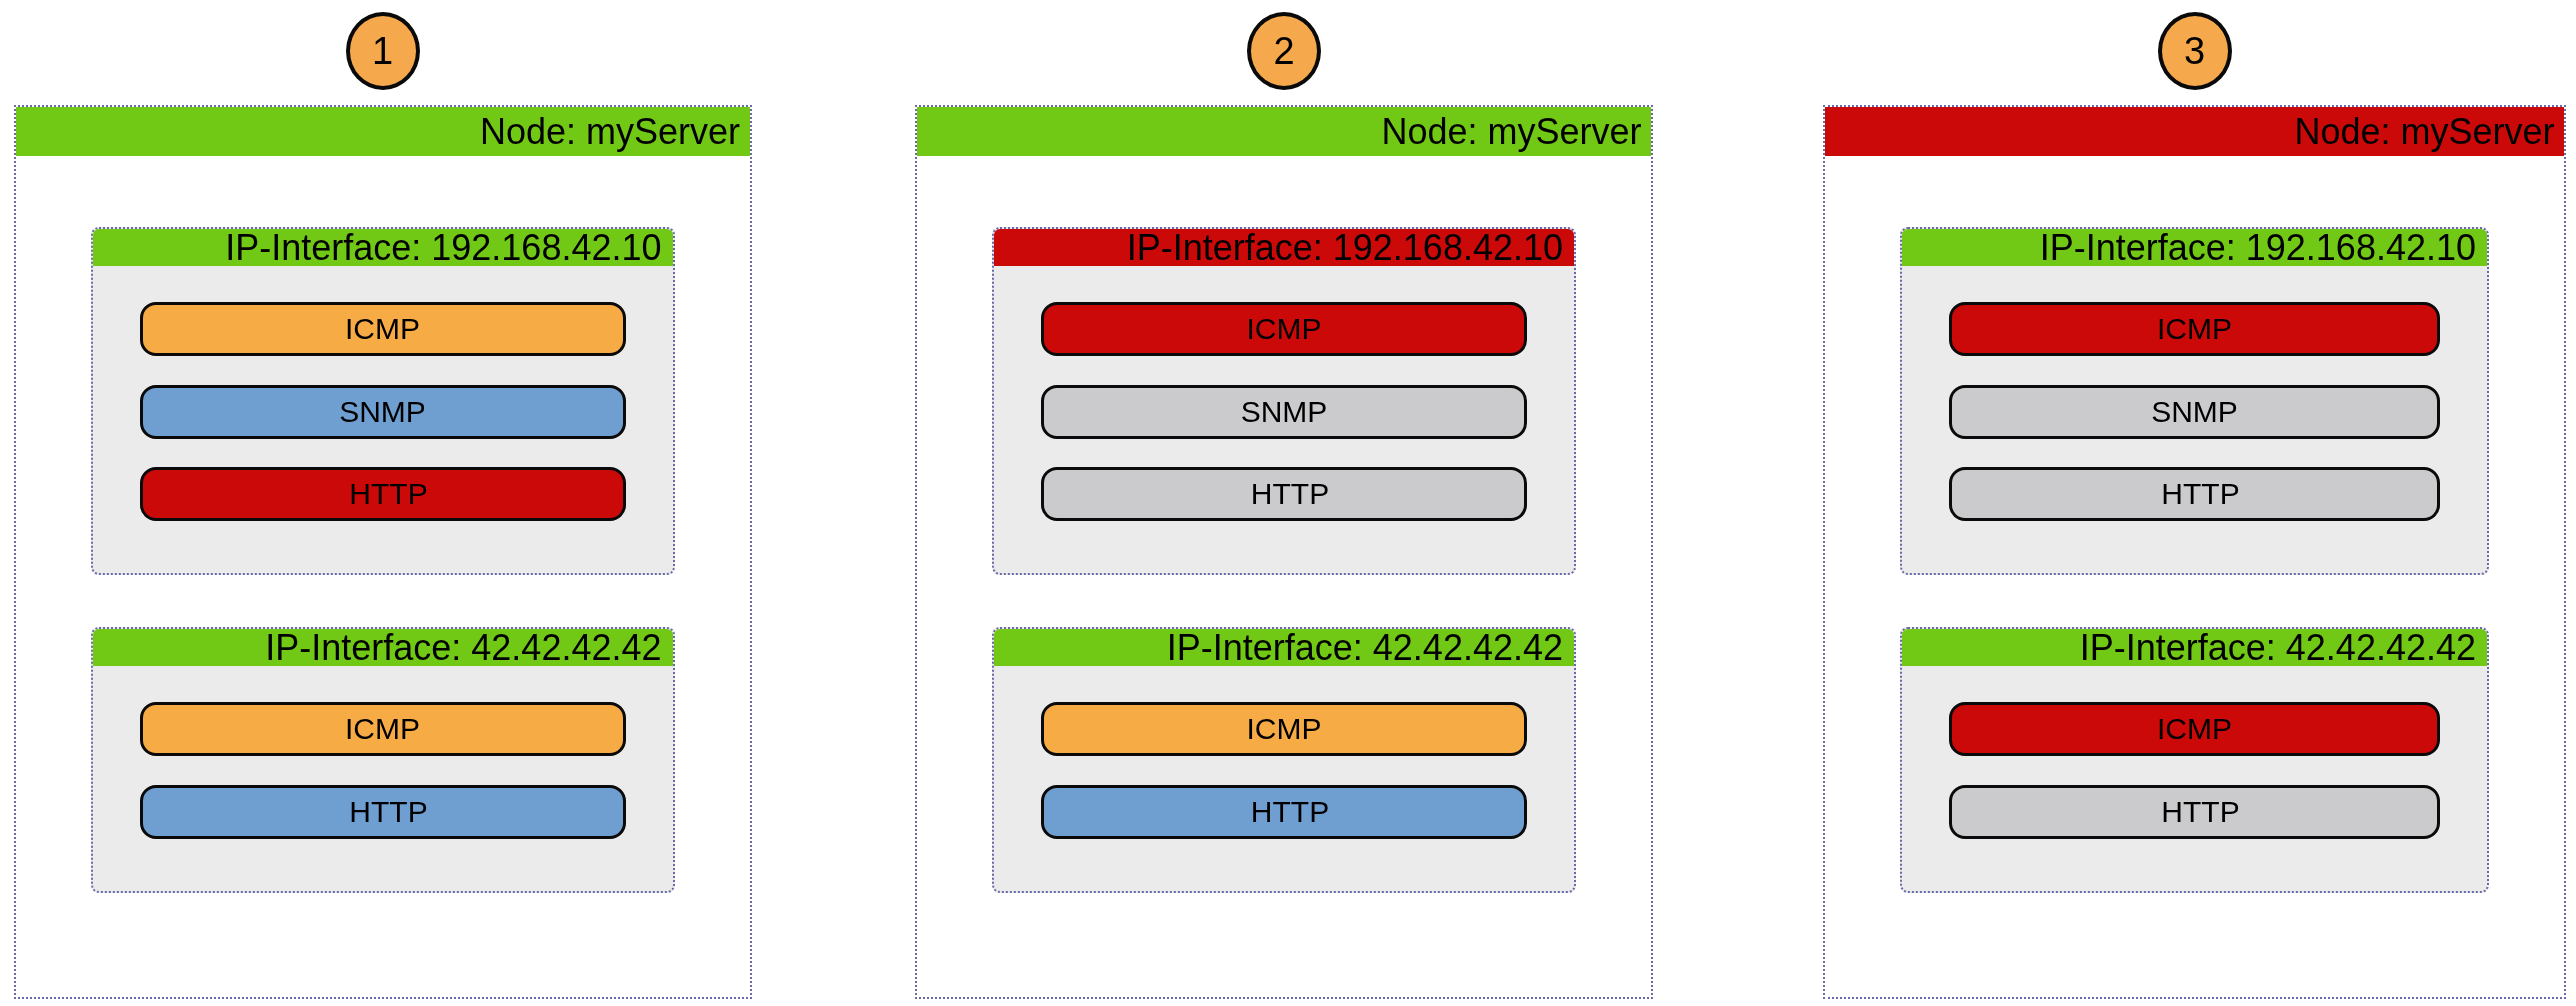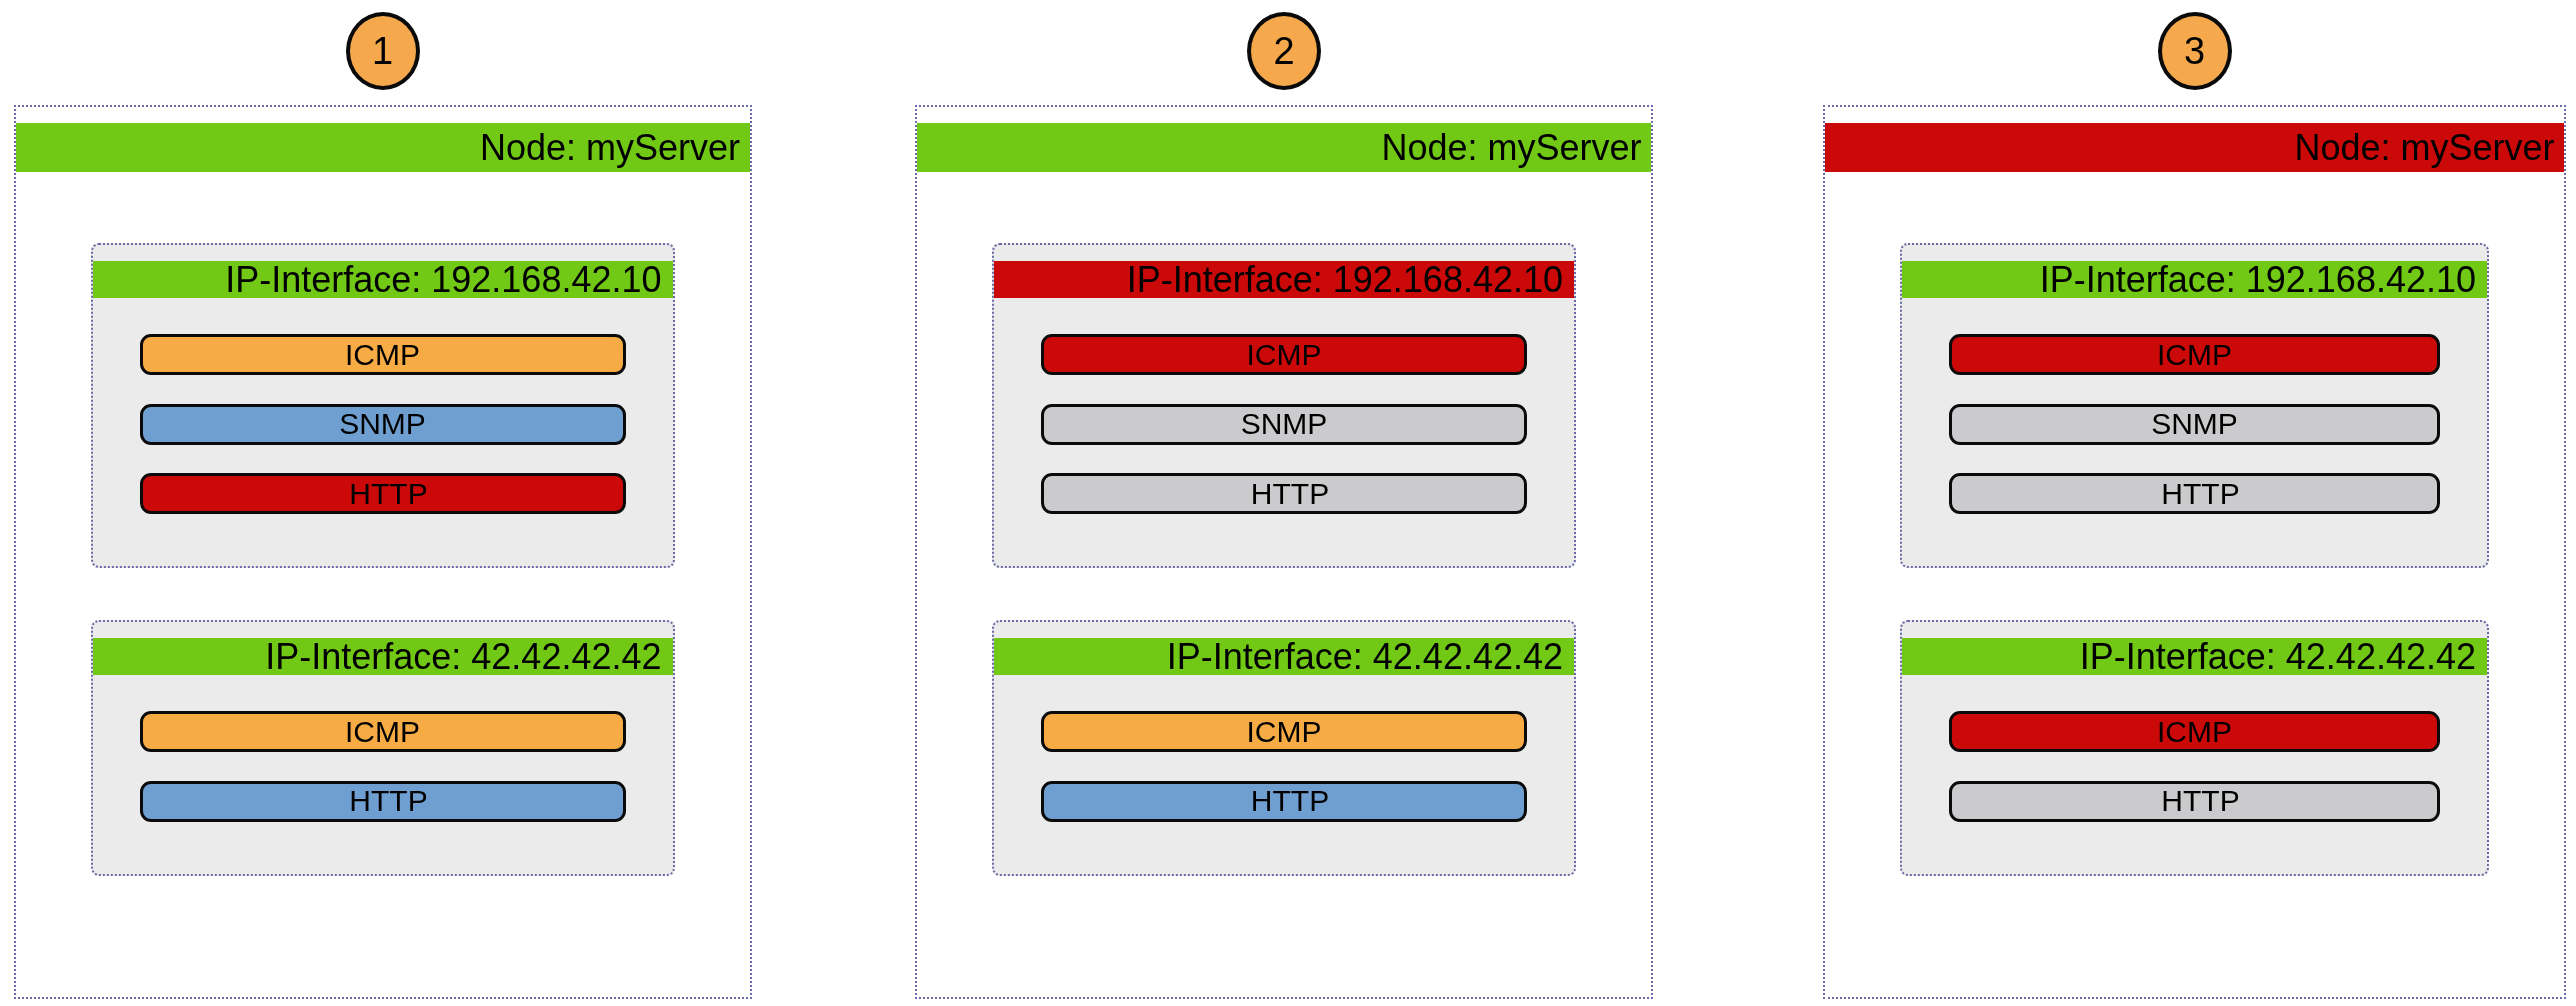--- a/index.html
+++ b/index.html
@@ -25,35 +25,35 @@
     display: flex; align-items: center; justify-content: center;
     font-size: 38px; line-height: 1;
   }
 
   .node {
     position: absolute; top: 105px; left: 0; right: 0; bottom: 8px;
     border: 2.4px dotted #6A6AA8; background: #ffffff;
   }
   .bar {
     display: flex; align-items: center; justify-content: flex-end;
-    font-size: 36px; white-space: nowrap; margin-top: 16px;
+    font-size: 36px; white-space: nowrap;
   }
   .node-bar { height: 49px; padding-right: 9.5px; }
   .node-body { padding: 71px 75px 0 75px; }
 
   .iface {
     border: 2.4px dotted #6A6AA8; background: #EBEBEB;
     border-radius: 8px; overflow: hidden; margin-bottom: 52px;
   }
   .iface-bar { height: 37px; padding-right: 11px; }
   .iface-body { padding: 36px 47px 52px 47px; }
 
   .svc {
-    height: 41px; box-sizing: border-box;
-    border: 3.2px solid #0a0a0a; border-radius: 11px;
+    height: 54px; box-sizing: border-box;
+    border: 3.2px solid #0a0a0a; border-radius: 16px;
     display: flex; align-items: center; justify-content: center;
     font-size: 30px; margin-bottom: 28.5px;
   }
   .svc:last-child { margin-bottom: 0; padding-left: 12px; }
 </style>
 </head>
 <body>
 
 <div class="stage">
 

